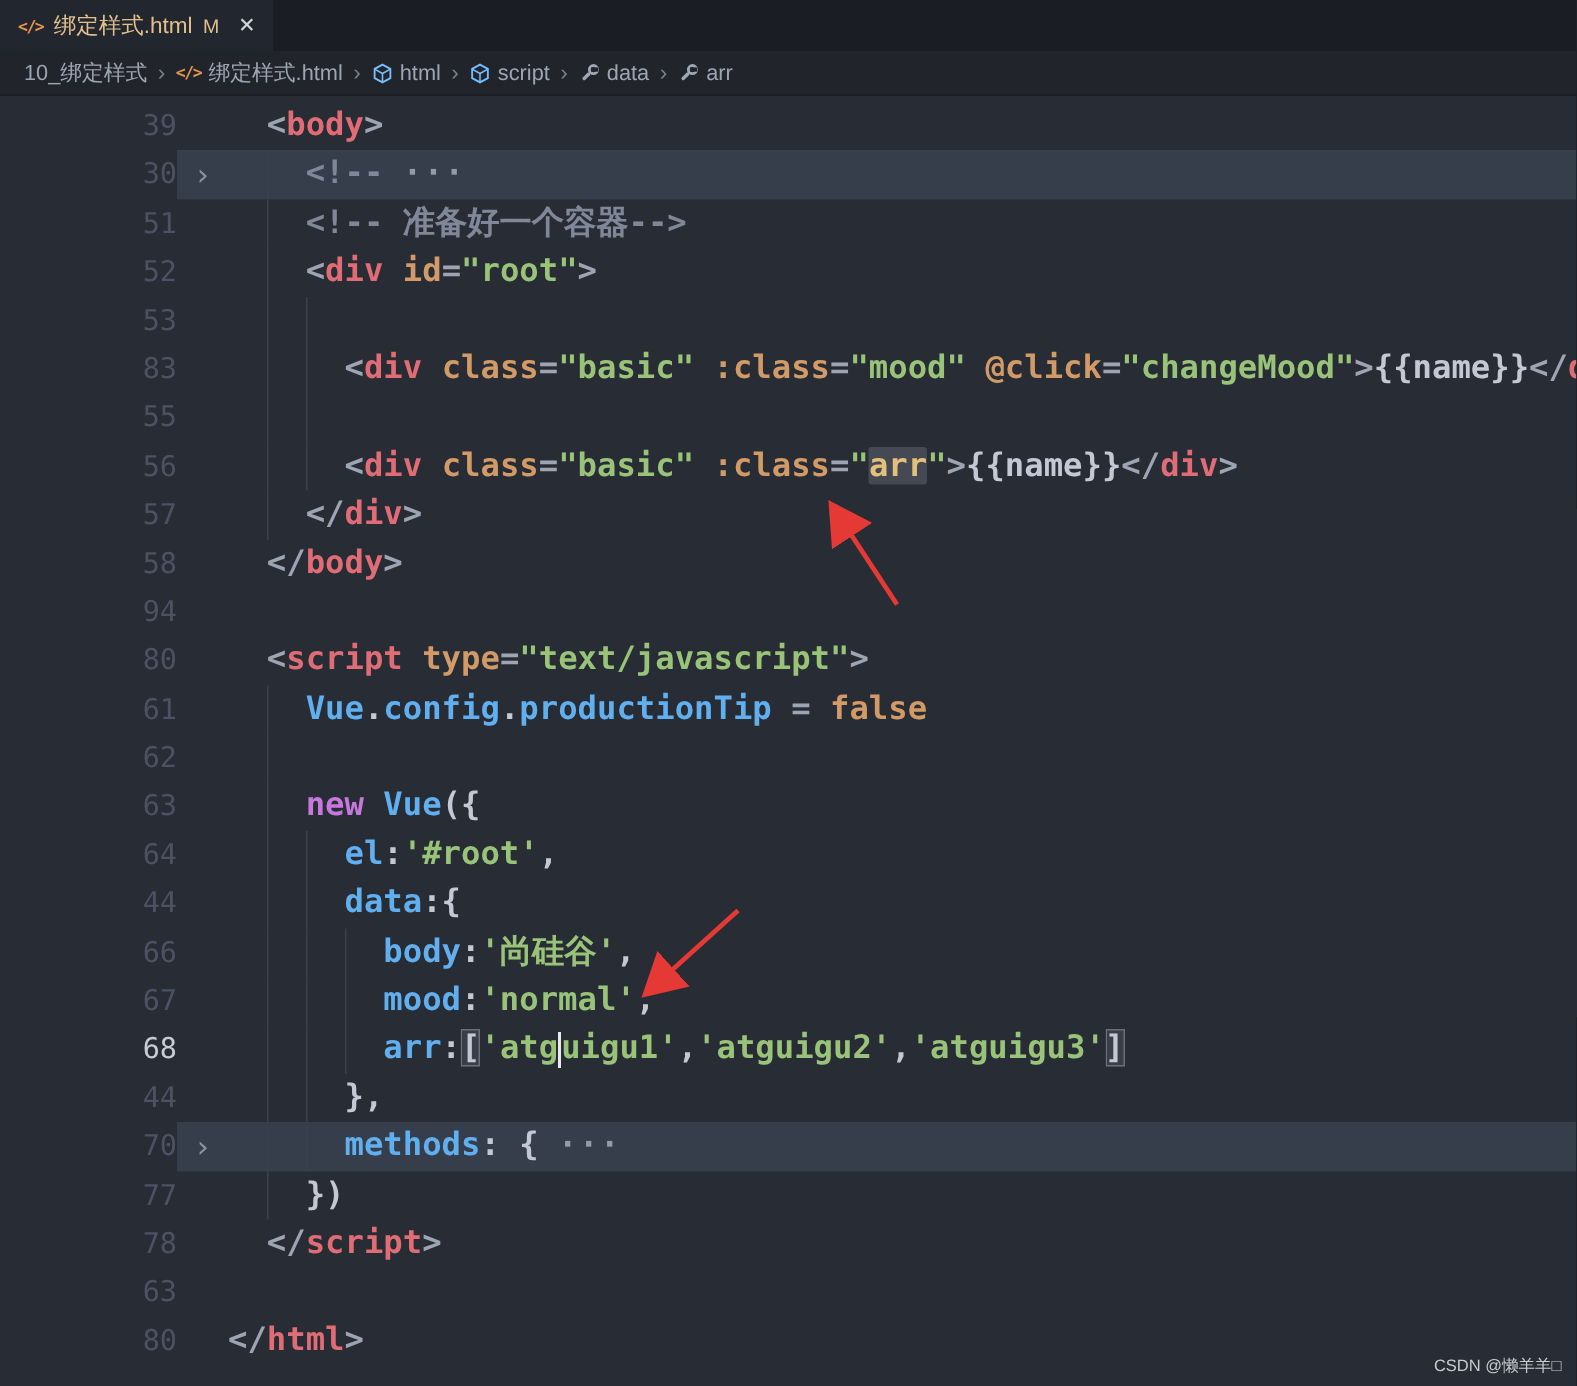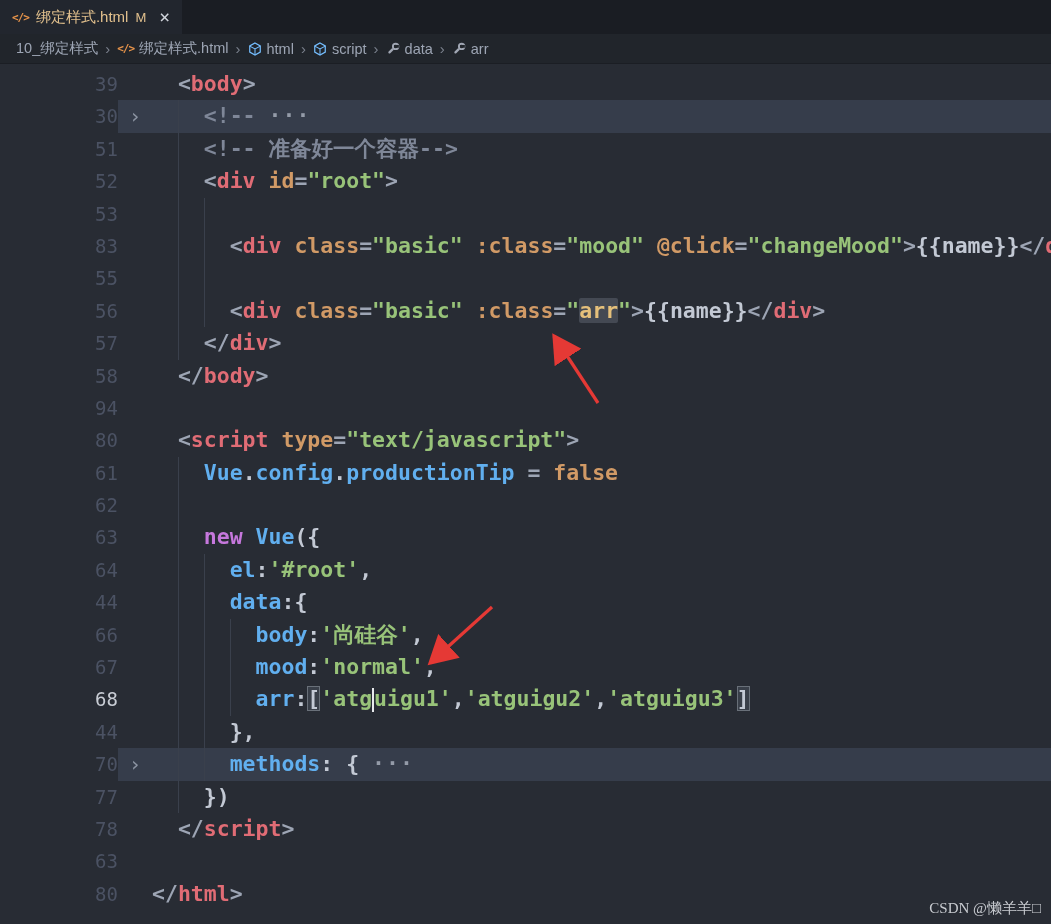--- a/index.html
+++ b/index.html
@@ -48,22 +48,22 @@
   .t-plain   { color:var(--plain); }
   .t-dots    { color:var(--dots); letter-spacing:1px; }
   .t-caret   { display:inline-block; width:0; border-left:2px solid var(--caret); height:24px; vertical-align:middle; }
   .t-bm      { color:var(--plain); box-shadow:inset 0 0 0 1px var(--bm-border); background:var(--bm-bg); }
   .t-occ     { color:var(--yellow); background:var(--occ-bg); border-radius:2px; }
 
   
   .arrows { position:absolute; inset:0; pointer-events:none; }
   .arrow-line { stroke:var(--arrow); stroke-width:3.2; }
   #ah path { fill:var(--arrow); }
-  .watermark { position:absolute; right:10px; bottom:6px; font-family:Liberation Serif, serif;
-               font-size:15px; color:var(--watermark-fg); opacity:.92; }
+  .watermark { position:absolute; right:10px; bottom:6px; font-family:Liberation Sans, sans-serif;
+               font-size:11px; color:var(--watermark-fg); opacity:.92; }
 </style>
 </head>
 <body>
 
 <div class="window">
 
   <div class="tabbar">
     <div class="tab">
       <span class="fi">&lt;/&gt;</span>
       <span class="tab-label">绑定样式.html</span>

